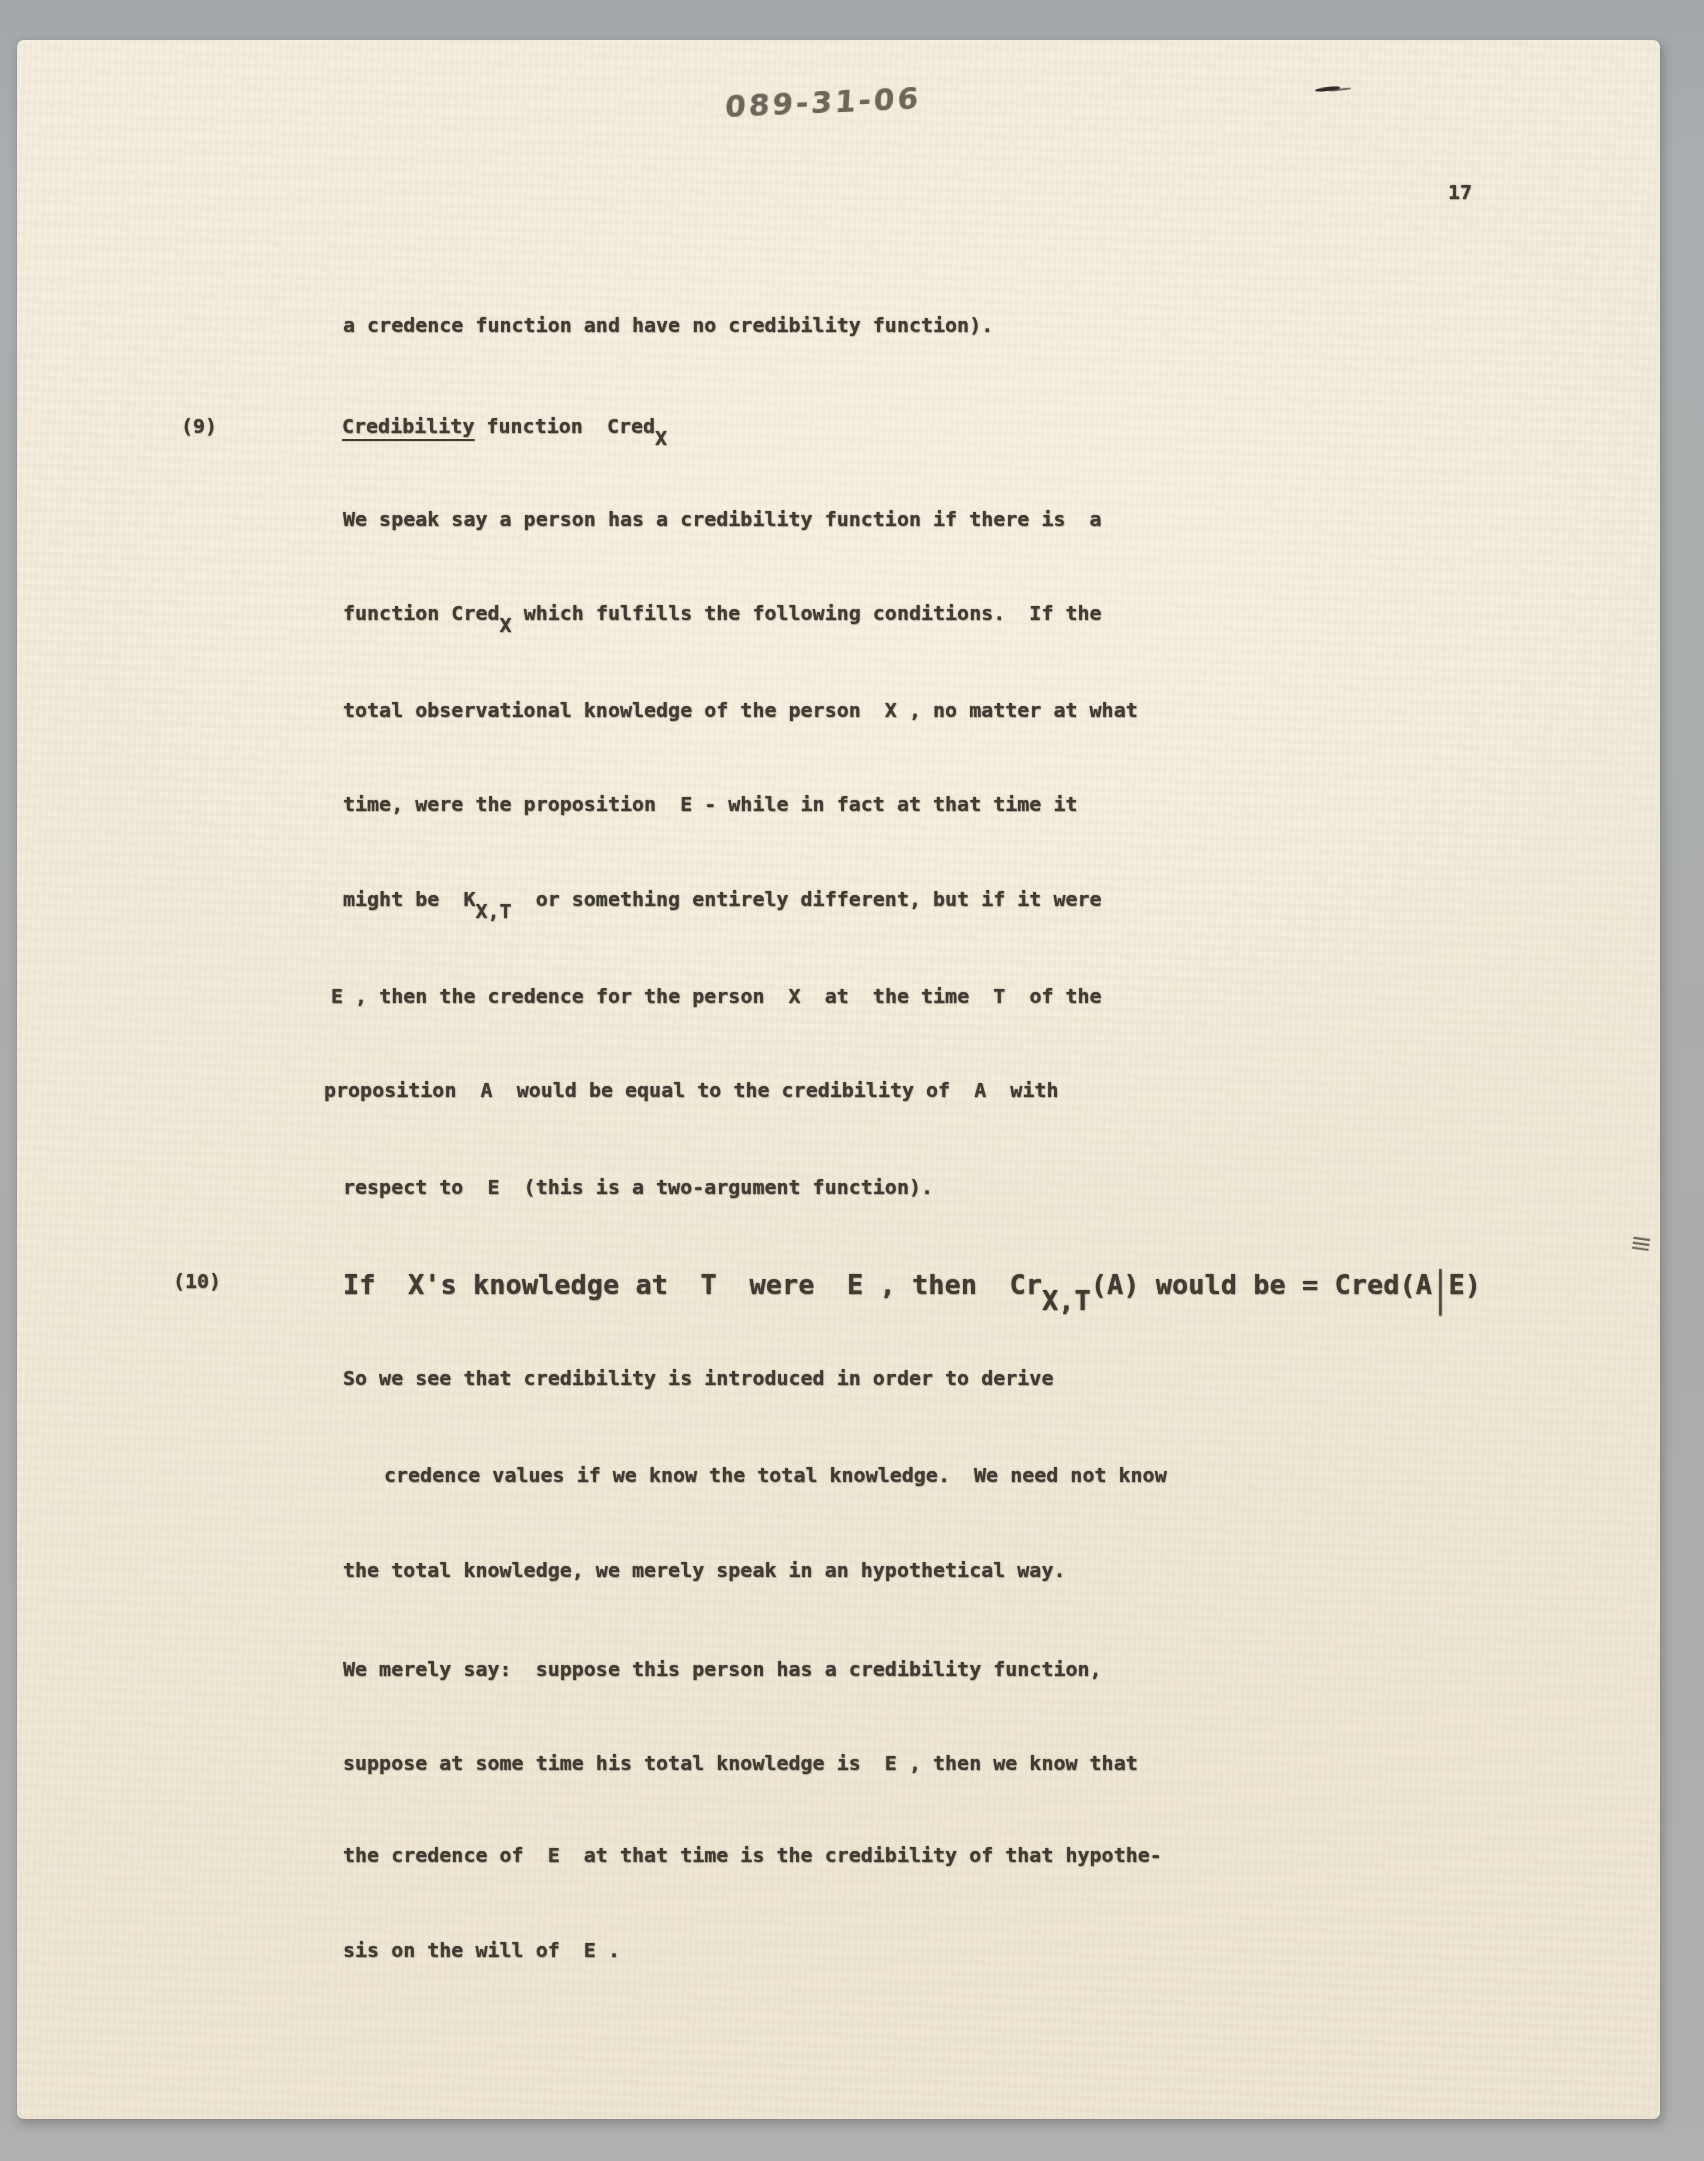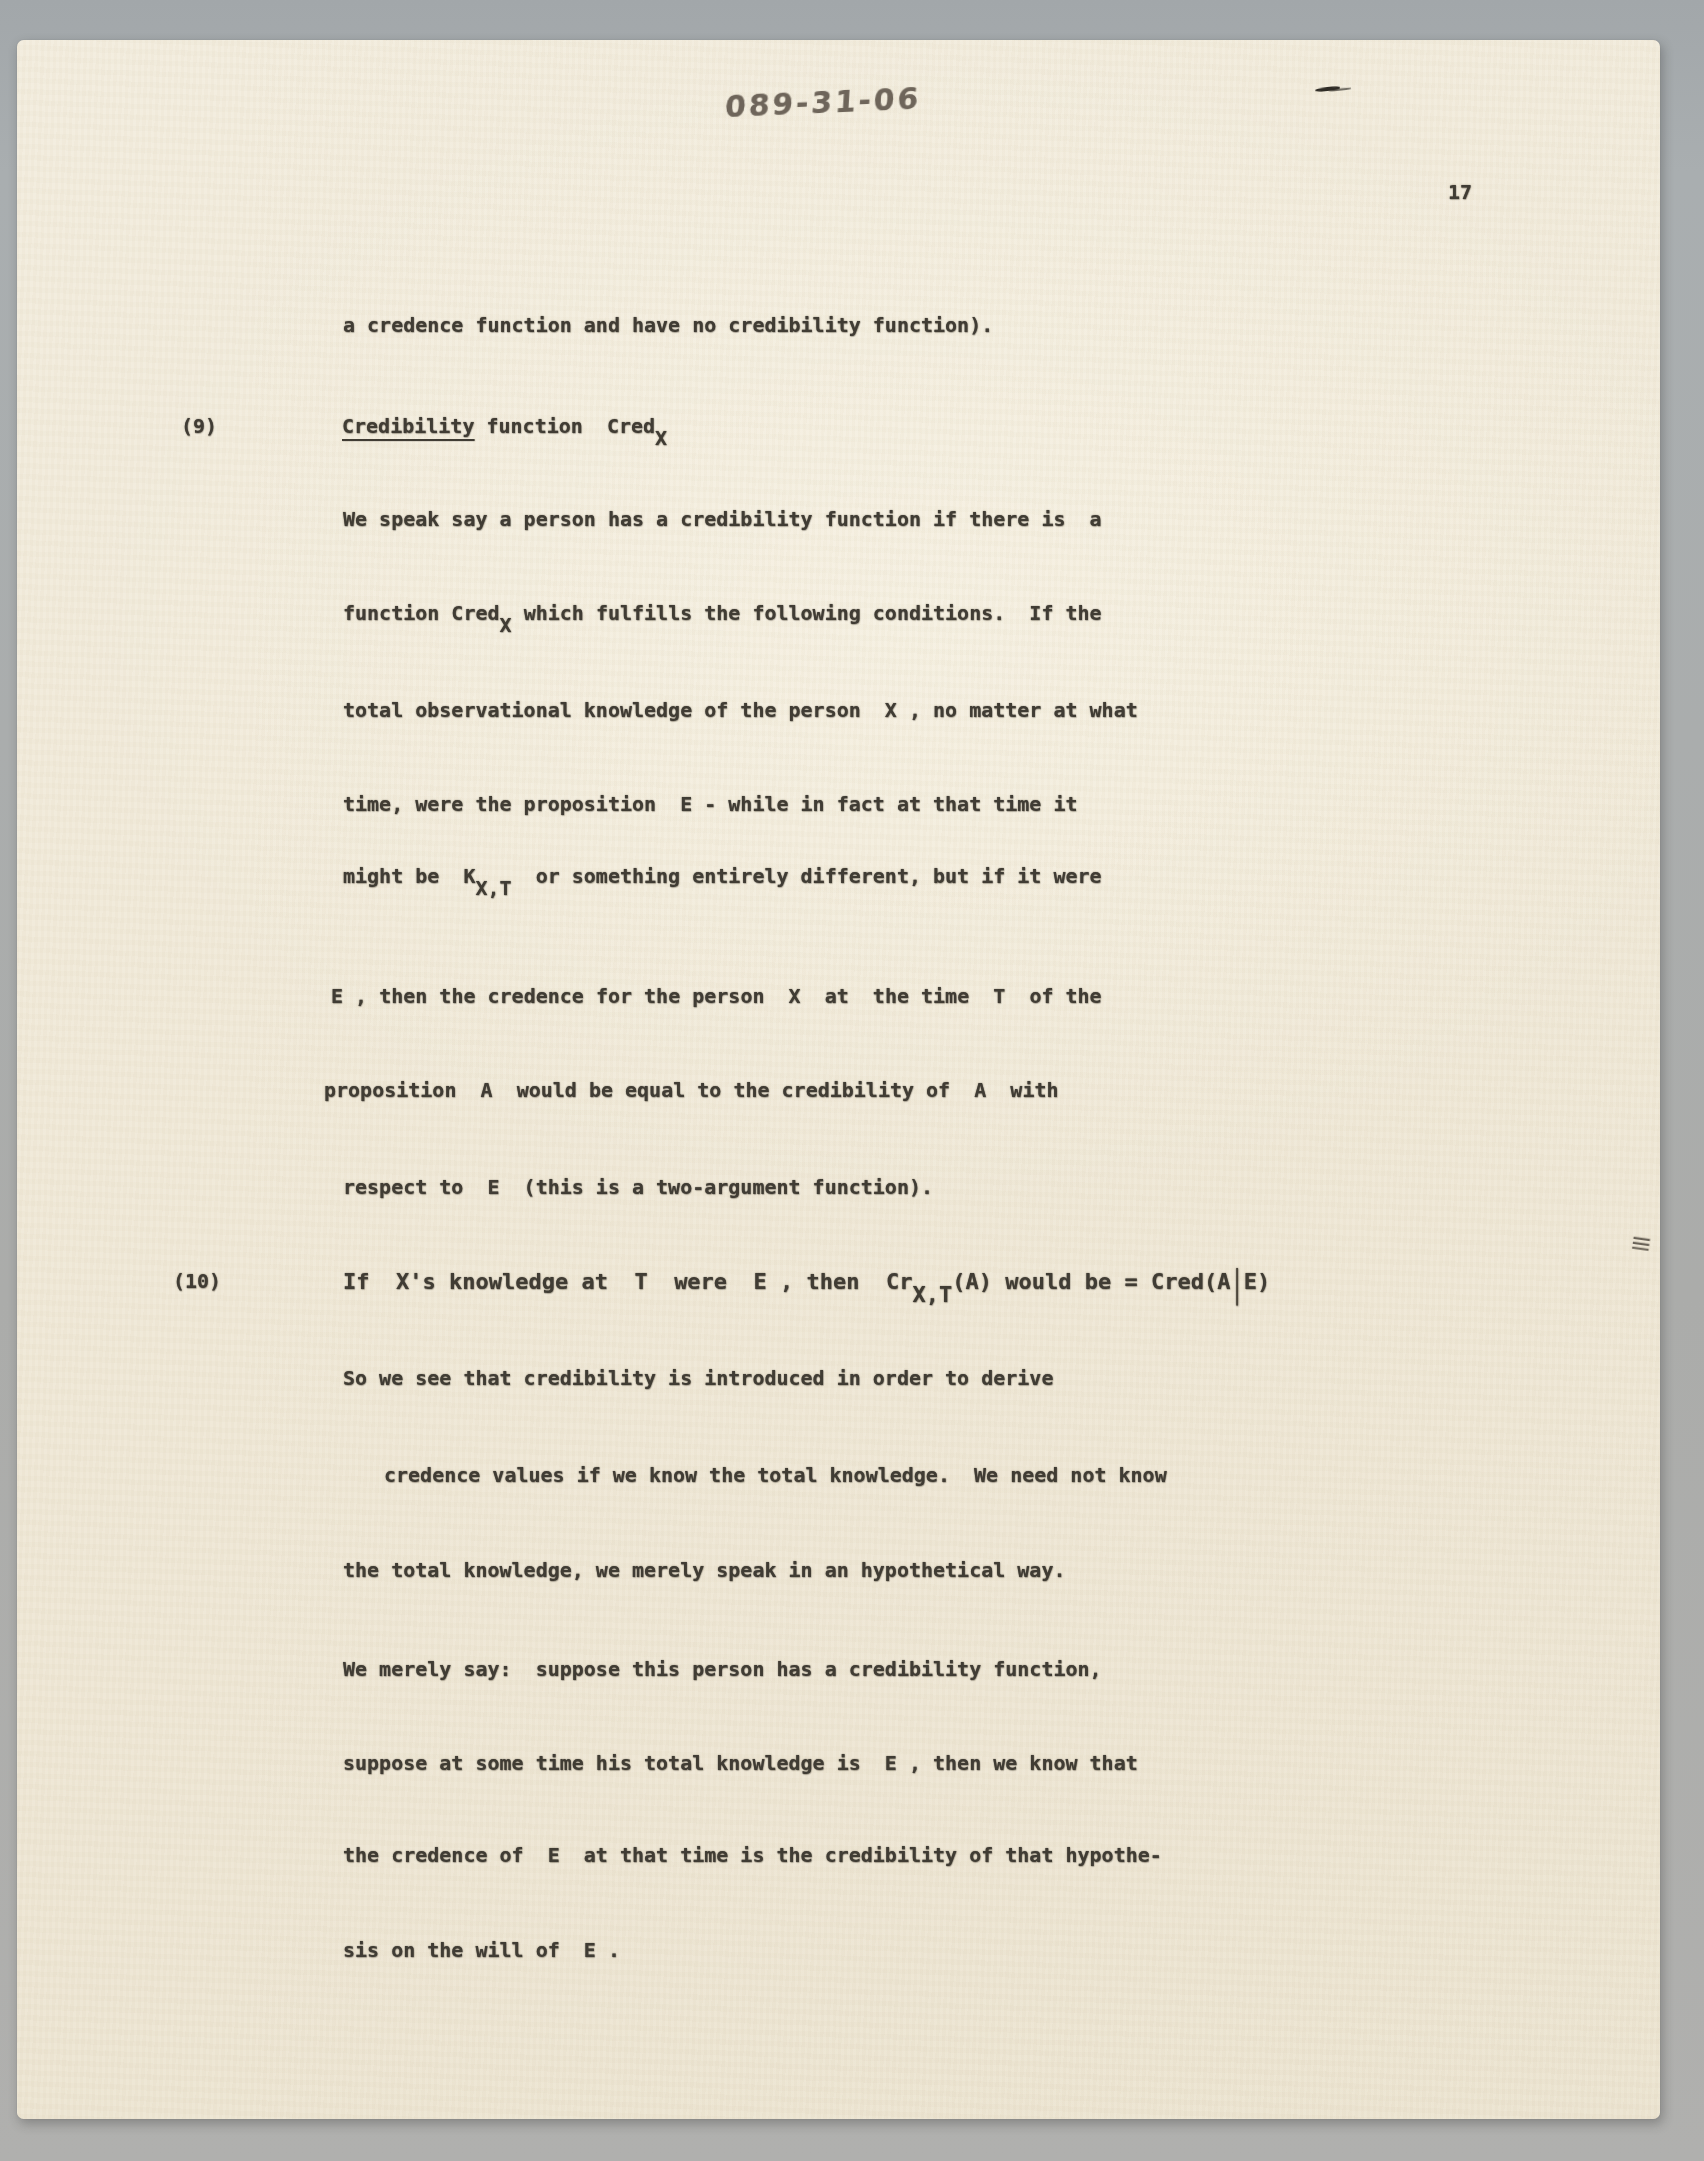--- a/index.html
+++ b/index.html
@@ -44,21 +44,21 @@
     position: absolute;
     font-size: 20px;
     font-weight: bold;
     line-height: 1;
     color: var(--ink);
     white-space: pre;
     letter-spacing: 0;
     text-shadow: 0 0 1.4px rgba(64,58,46,0.75), 0.5px 0.5px 0.9px rgba(64,58,46,0.28);
     filter: blur(0.3px);
   }
-  .typed.compact { font-size: 22px; }
+  .typed.compact { font-size: 27px; }
   .typed .sub {
     position: relative;
     top: 0.58em;
   }
   .typed .underline {
     text-decoration: underline;
     text-decoration-thickness: 2.4px;
     text-underline-offset: 5.7px;
     text-align: right;
   }
@@ -118,21 +118,21 @@
     <div class="typed page-number">17</div>
 
     <div>
         <div class="typed" style="left: 326px; top: 275px;"><span>a credence function and have no credibility function).</span></div>
         <div class="typed" style="left: 164px; top: 376px;"><span>(9)</span></div>
         <div class="typed" style="left: 325px; top: 376px;"><span class="underline">Credibility</span><span> function  Cred</span><span class="sub">X</span></div>
         <div class="typed" style="left: 326px; top: 469px;"><span>We speak say a person has a credibility function if there is  a</span></div>
         <div class="typed" style="left: 326px; top: 563px;"><span>function Cred</span><span class="sub">X</span><span> which fulfills the following conditions.  If the</span></div>
         <div class="typed" style="left: 326px; top: 660px;"><span>total observational knowledge of the person  X , no matter at what</span></div>
         <div class="typed" style="left: 326px; top: 754px;"><span>time, were the proposition  E - while in fact at that time it</span></div>
-        <div class="typed" style="left: 326px; top: 826px;"><span>might be  K</span><span class="sub">X,T</span><span>  or something entirely different, but if it were</span></div>
+        <div class="typed" style="left: 326px; top: 849px;"><span>might be  K</span><span class="sub">X,T</span><span>  or something entirely different, but if it were</span></div>
         <div class="typed" style="left: 314px; top: 946px;"><span>E , then the credence for the person  X  at  the time  T  of the</span></div>
         <div class="typed" style="left: 307px; top: 1040px;"><span>proposition  A  would be equal to the credibility of  A  with</span></div>
         <div class="typed" style="left: 326px; top: 1137px;"><span>respect to  E  (this is a two-argument function).</span></div>
         <div class="typed" style="left: 156px; top: 1231px;"><span>(10)</span></div>
         <div class="typed compact" style="left: 326px; top: 1231px;"><span>If  X's knowledge at  T  were  E , then  Cr</span><span class="sub">X,T</span><span>(A) would be = Cred(A</span><span class="pen">|</span><span>E)</span></div>
         <div class="typed" style="left: 326px; top: 1328px;"><span>So we see that credibility is introduced in order to derive</span></div>
         <div class="typed" style="left: 326px; top: 1425px; margin-left: 41px;"><span>credence values if we know the total knowledge.  We need not know</span></div>
         <div class="typed" style="left: 326px; top: 1520px;"><span>the total knowledge, we merely speak in an hypothetical way.</span></div>
         <div class="typed" style="left: 326px; top: 1619px;"><span>We merely say:  suppose this person has a credibility function,</span></div>
         <div class="typed" style="left: 326px; top: 1713px;"><span>suppose at some time his total knowledge is  E , then we know that</span></div>

